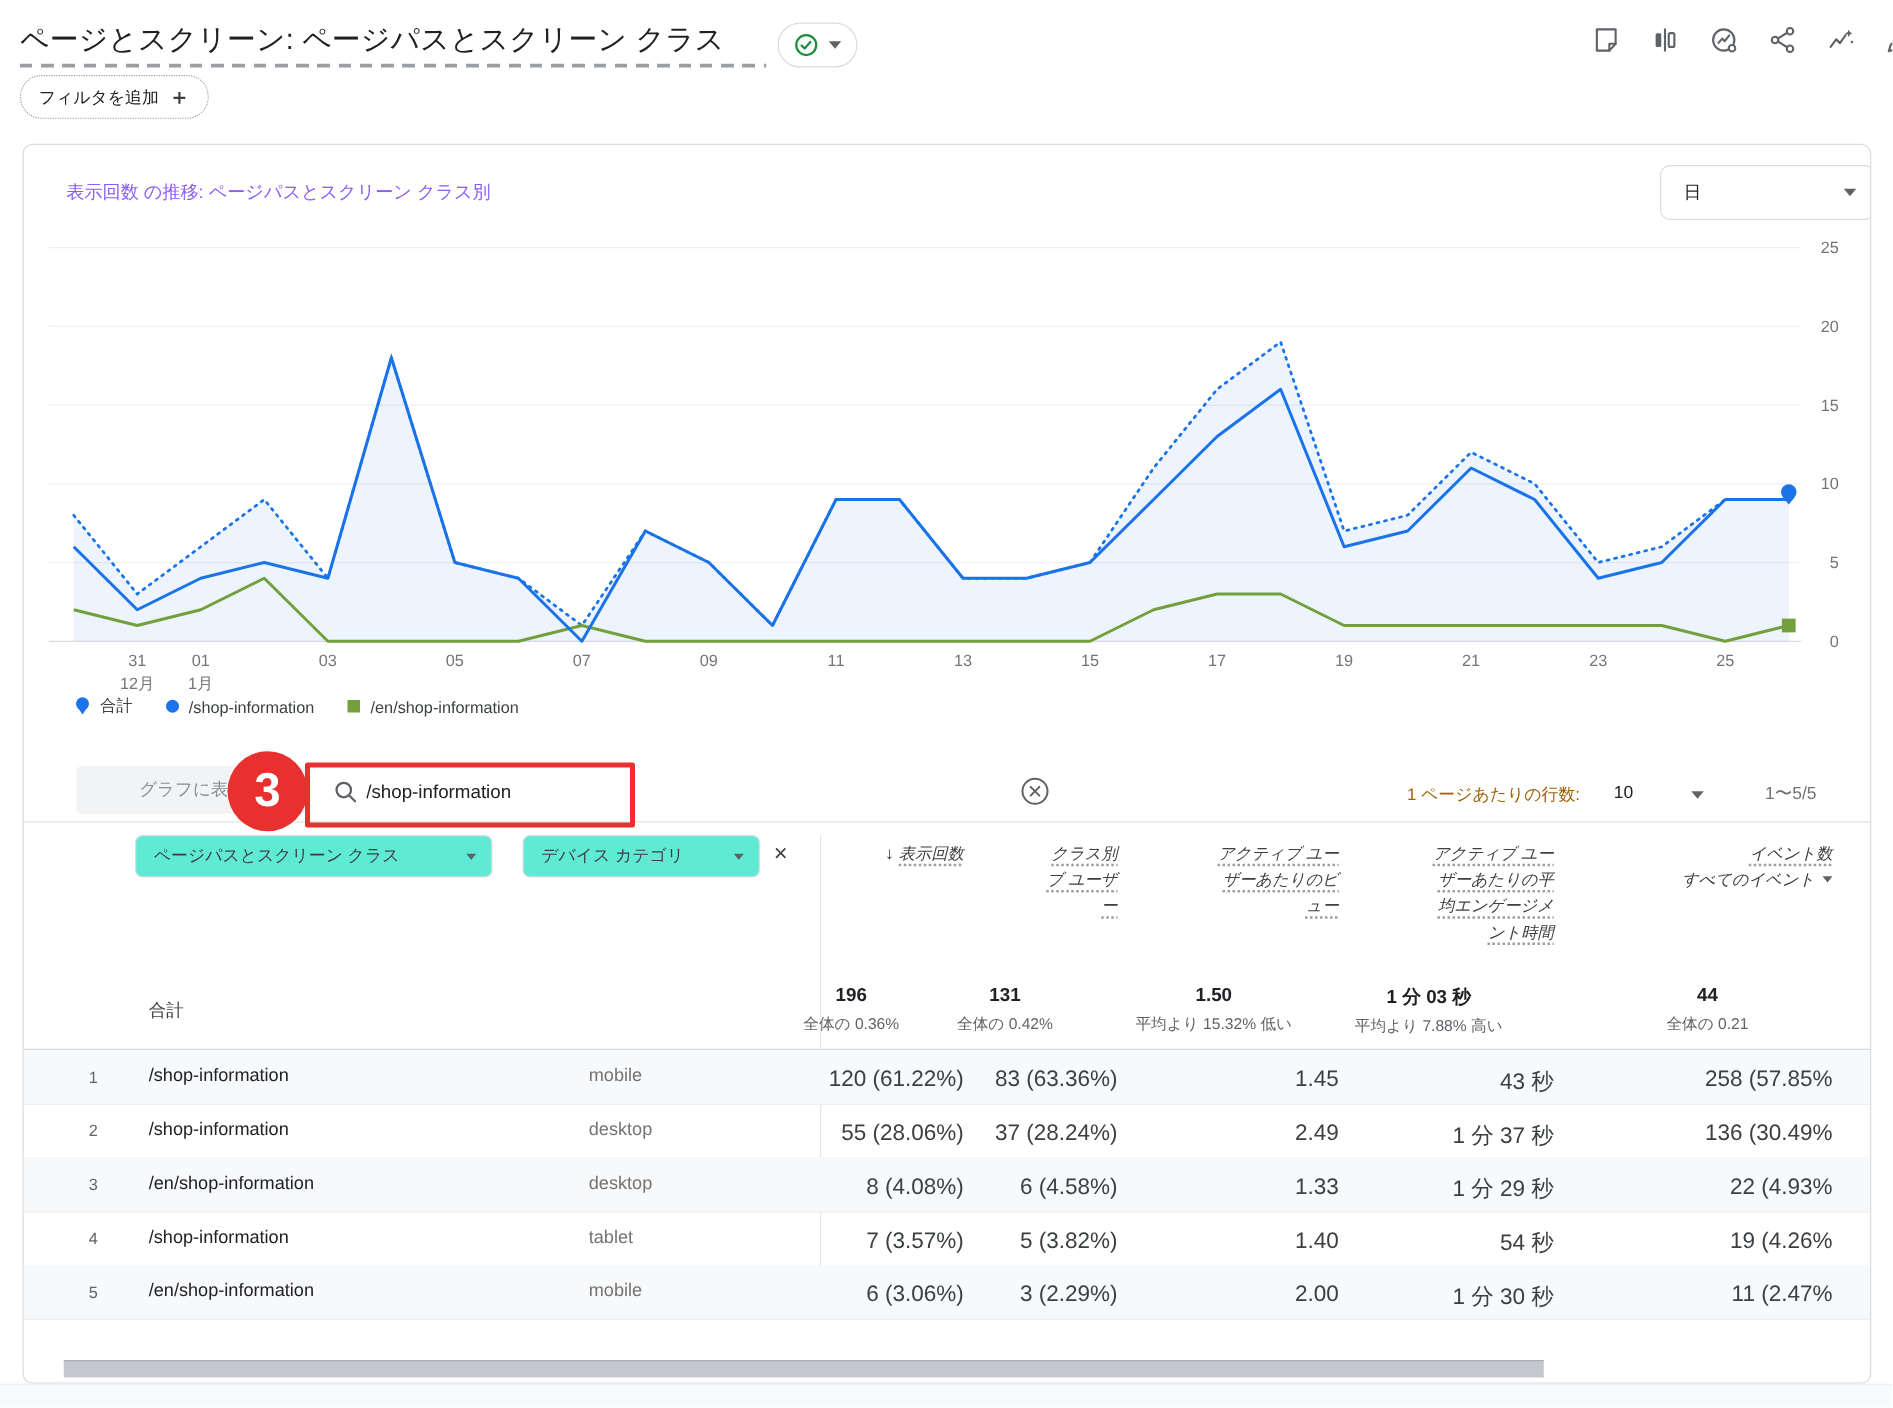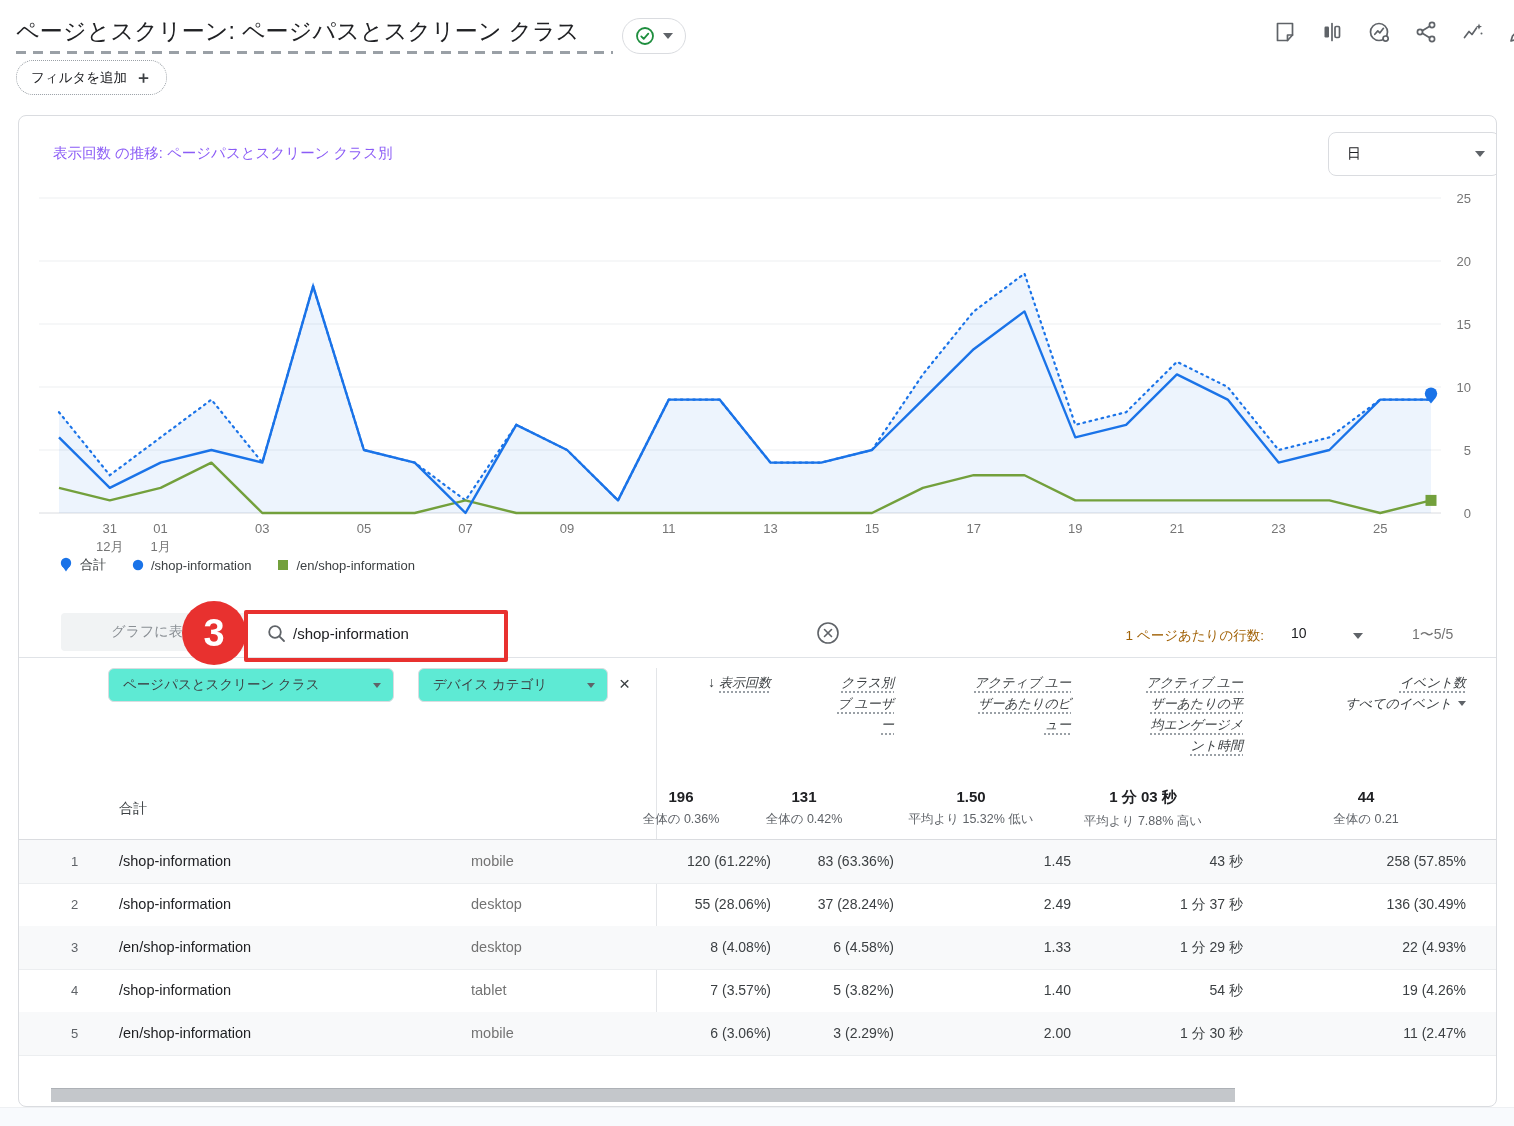--- a/index.html
+++ b/index.html
@@ -64,21 +64,21 @@
   .tnum{font-size:15px;font-weight:700;color:#202124;}
   .tsub{font-size:12.5px;color:#5f6368;margin-top:6px;}
   .totals{position:absolute;left:0;top:662px;width:1477px;height:61px;}
   .cell-total-label{position:absolute;left:100px;top:22px;font-size:14px;color:#3c4043;}
 
   .trow{position:absolute;left:0;width:1477px;height:43px;border-bottom:1px solid #eceef0;}
   .trow.alt{background:#f8f9fa;}
   .cell-n{position:absolute;left:52px;top:14px;font-size:13px;color:#5f6368;}
   .cell-path{position:absolute;left:100px;top:13px;font-size:14.5px;font-weight:500;color:#202124;}
   .cell-device{position:absolute;left:412px;top:13px;font-size:14.5px;font-weight:500;color:#737373;margin-left:40px;}
-  .val{position:absolute;top:13px;text-align:right;font-size:14px;font-weight:500;color:#3c4043;white-space:nowrap;}
+  .val{position:absolute;top:13px;text-align:right;font-size:18px;font-weight:500;color:#3c4043;white-space:nowrap;}
 
   .hscroll-thumb{position:absolute;left:32px;top:972px;width:1184px;height:13px;background:#c4c7cb;border-top:1px solid #adb1b6;cursor:grab;}
   .footer-strip{position:absolute;left:0;top:1107px;width:1514px;height:19px;background:#f8fafd;border-top:1px solid #eef0f3;}
 </style>
 </head>
 <body>
 
 <div class="page">
 
   <div class="page-title">ページとスクリーン: ページパスとスクリーン クラス</div>

